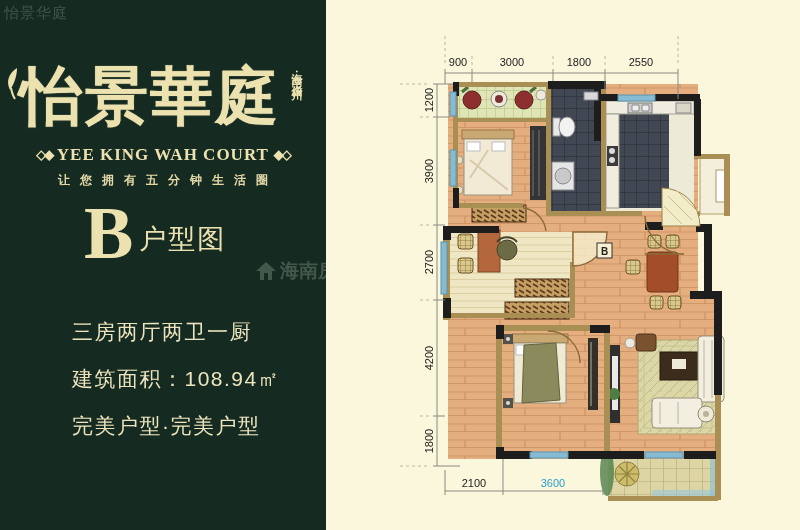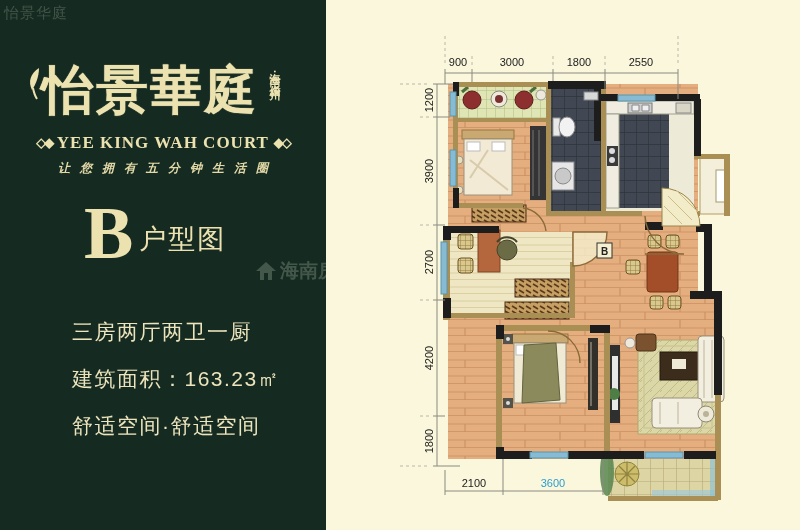--- a/index.html
+++ b/index.html
@@ -4,29 +4,29 @@
 <style>
   html,body{margin:0;padding:0;}
   body{width:800px;height:530px;overflow:hidden;font-family:"Liberation Sans",sans-serif;}
   .page{position:relative;width:800px;height:530px;background:#fbf7dc;overflow:hidden;}
 
   
   .left-panel{position:absolute;left:0;top:0;width:326px;height:530px;background:#152a20;overflow:hidden;}
   .corner-wm{position:absolute;left:4px;top:4px;font-size:15px;color:rgba(150,160,150,.35);letter-spacing:1px;}
   .logo-wrap{position:absolute;left:0;top:62px;width:326px;text-align:center;color:#ece2b0;}
   .logo-row{position:relative;display:inline-block;padding-right:26px;}
-  .logo-cn{font-size:52px;font-weight:bold;letter-spacing:2px;line-height:1.1;
+  .logo-cn{font-size:63px;font-weight:bold;letter-spacing:2px;line-height:1.1;
            font-family:"Liberation Sans",sans-serif;text-shadow:0 0 1px #ece2b0;}
   .leaf{position:absolute;left:-16px;top:4px;}
   .logo-region{position:absolute;right:2px;top:2px;writing-mode:vertical-rl;font-size:11px;
                letter-spacing:3px;color:#ece2b0;font-weight:bold;}
   .logo-en{margin-top:14px;font-family:"Liberation Serif",serif;font-weight:bold;font-size:17px;
            letter-spacing:1px;color:#ece2b0;}
   .orn{font-size:13px;letter-spacing:-2px;position:relative;top:-1px;}
-  .slogan{margin-top:7px;font-size:12px;font-weight:bold;letter-spacing:10px;padding-left:10px;color:#e3d9a8;font-style:italic;}
+  .slogan{margin-top:7px;font-size:12px;font-weight:bold;letter-spacing:10px;padding-left:10px;color:#e3d9a8;}
   .type-row{position:absolute;left:84px;top:196px;color:#ece2b0;}
   .type-letter{font-family:"Liberation Serif",serif;font-size:74px;font-weight:bold;line-height:74px;}
   .type-label{font-size:27px;letter-spacing:2px;position:relative;top:-10px;margin-left:6px;}
   .specs{position:absolute;left:48px;top:318px;color:#ece4bc;font-size:21px;letter-spacing:1.5px;margin-left:24px;}
   .specs div{margin-bottom:19px;white-space:nowrap;}
   .center-wm{position:absolute;left:256px;top:258px;display:flex;align-items:center;gap:4px;
              color:rgba(145,160,147,.38);font-size:19px;font-weight:bold;white-space:nowrap;}
   
   .plan-wm{position:absolute;left:443px;top:258px;font-size:25px;font-weight:bold;
            color:rgba(150,148,135,.45);letter-spacing:3px;}
@@ -60,22 +60,22 @@
       </div>
       <div class="slogan">让您拥有五分钟生活圈</div>
     </div>
 
     <div class="type-row">
       <span class="type-letter">B</span><span class="type-label">户型图</span>
     </div>
 
     <div class="specs">
       <div>三房两厅两卫一厨</div>
-      <div>建筑面积：163.23㎡</div>
-      <div>舒适空间·舒适空间</div>
+      <div>建筑面积：108.94㎡</div>
+      <div>完美户型·完美户型</div>
     </div>
 
     <div class="center-wm">
       <svg width="20" height="18" viewBox="0 0 20 18">
         <path d="M10 0 L20 9 L16 9 L16 18 L12 18 L12 11 L8 11 L8 18 L4 18 L4 9 L0 9 Z" fill="rgba(145,160,147,.38)"></path>
       </svg>
       <span>海南房</span>
     </div>
   </div>
 

